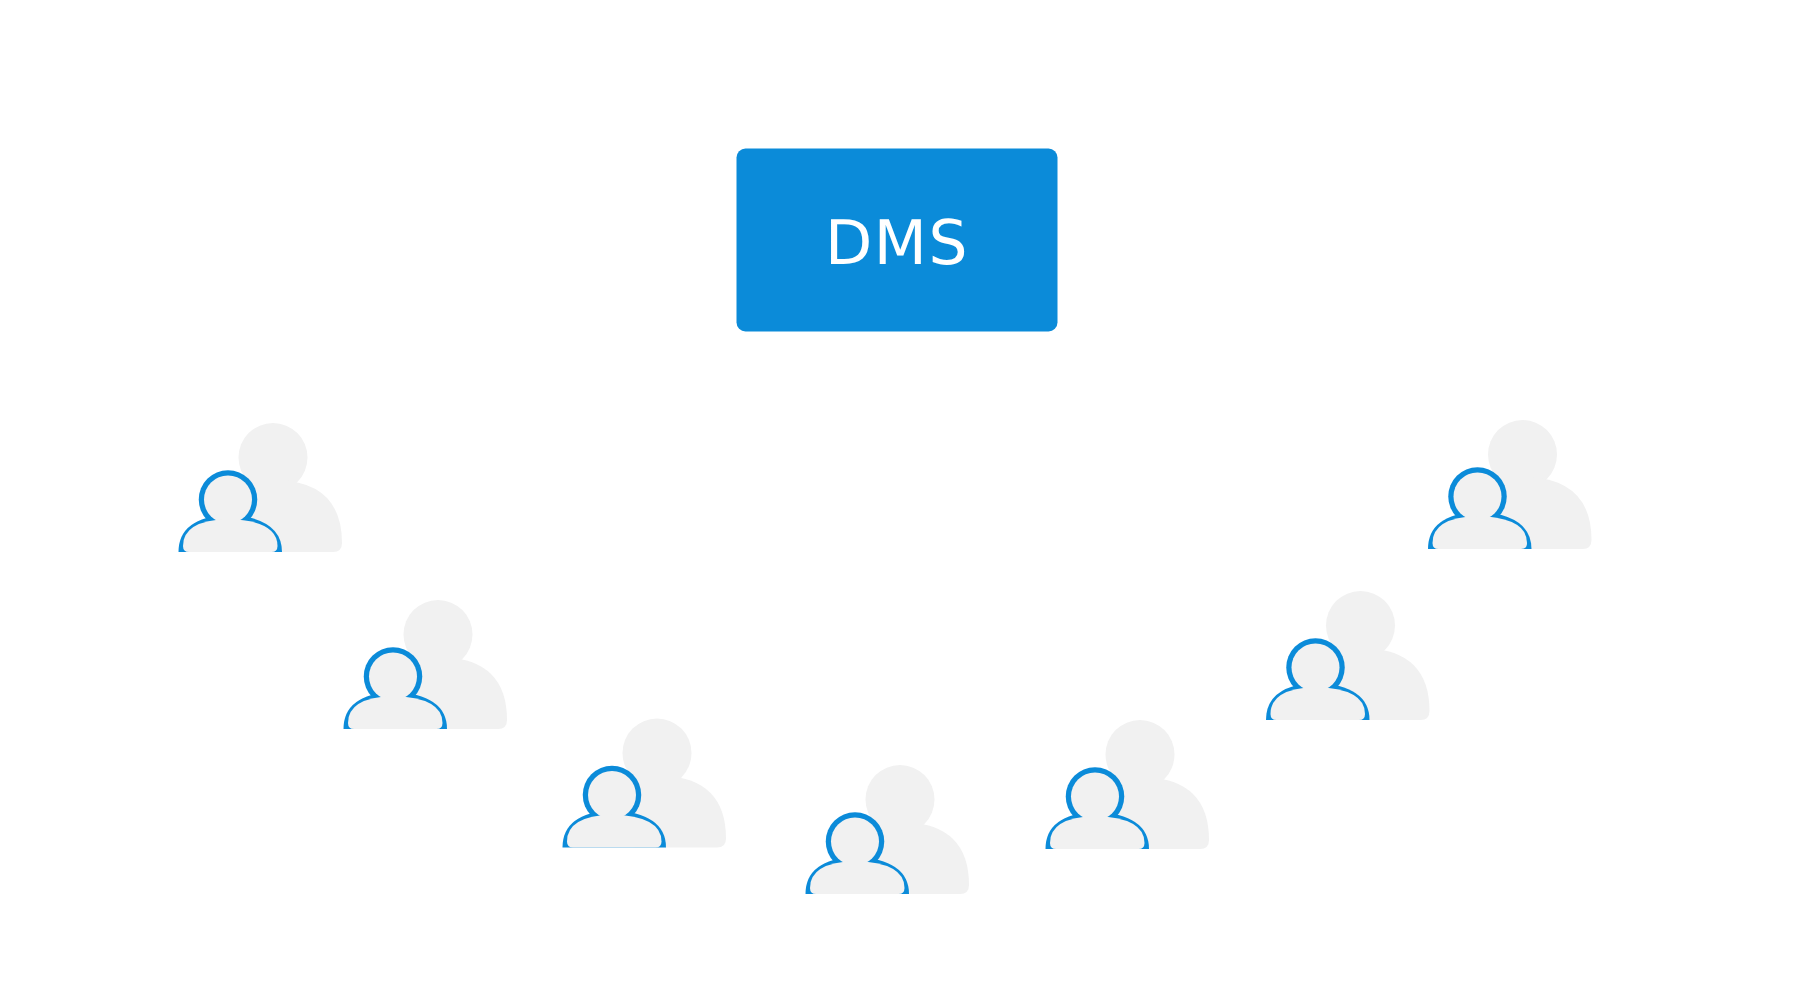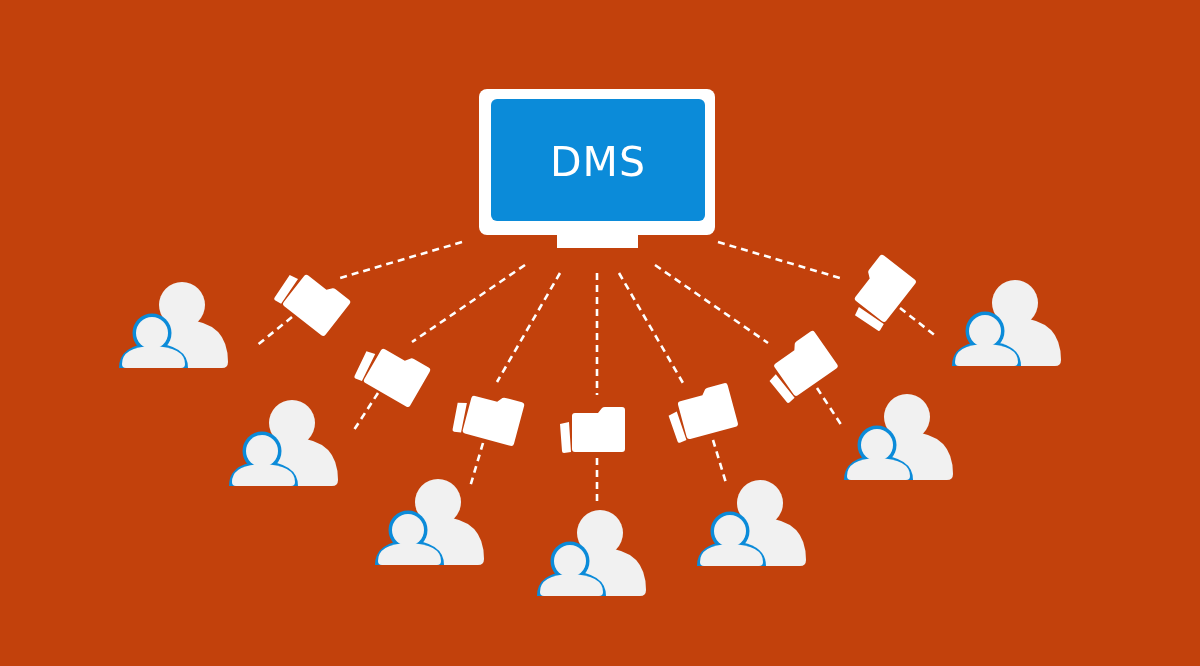--- a/index.html
+++ b/index.html
@@ -31,21 +31,21 @@
   .dash {
     stroke: #ffffff;
     stroke-width: 2.6;
     stroke-dasharray: 7 5;
     fill: none;
   }
 </style>
 </head>
 <body style="background: rgb(11, 139, 217);">
 
-<div id="stage" style="background: #c2410c;">
+<div id="stage" style="background: #ffffff;">
   <svg id="diagram-svg" xmlns="http://www.w3.org/2000/svg" viewBox="0 0 1200 666">
     <defs>
 
       <g id="folder-shape">
 
         <path d="M -33 -6 L -24 -8 L -22 22 L -29 23 Q -31 23 -31 21 Z" fill="#ffffff"></path>
 
         <path d="M -21 -14 Q -21 -17 -18 -17 L 5 -17 L 9 -22 Q 10 -23 12 -23 L 29 -23 Q 32 -23 32 -20 L 32 19 Q 32 22 29 22 L -18 22 Q -21 22 -21 19 Z" fill="#ffffff"></path>
       </g>
 

